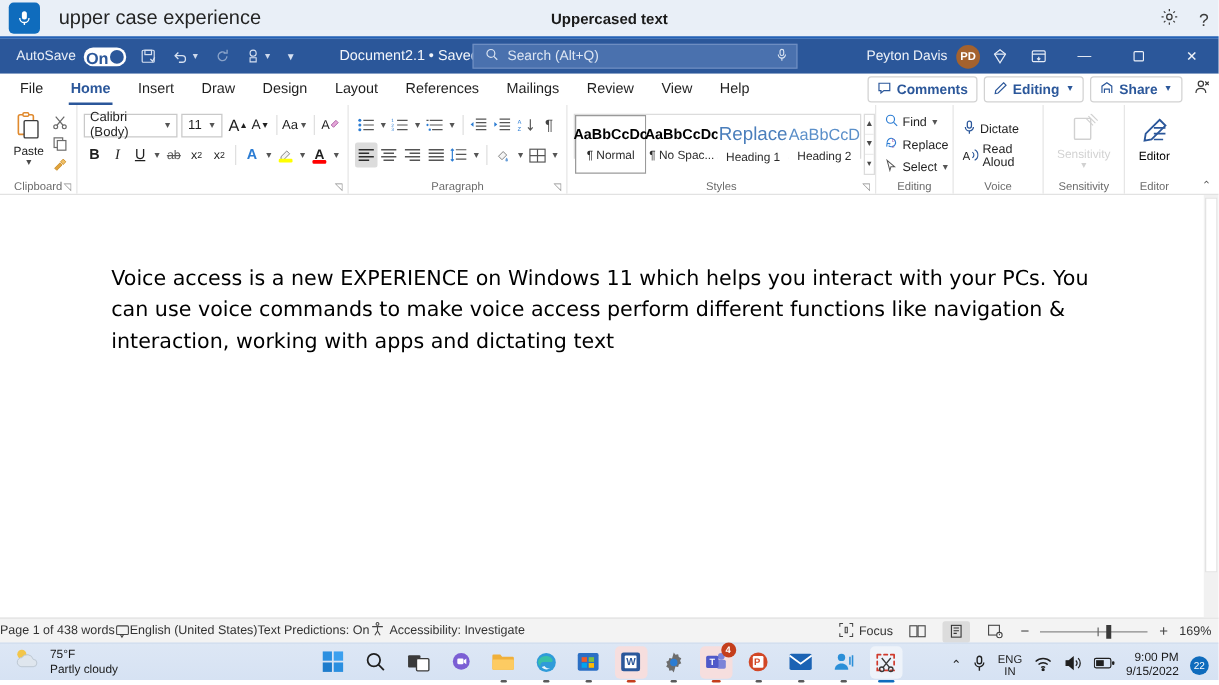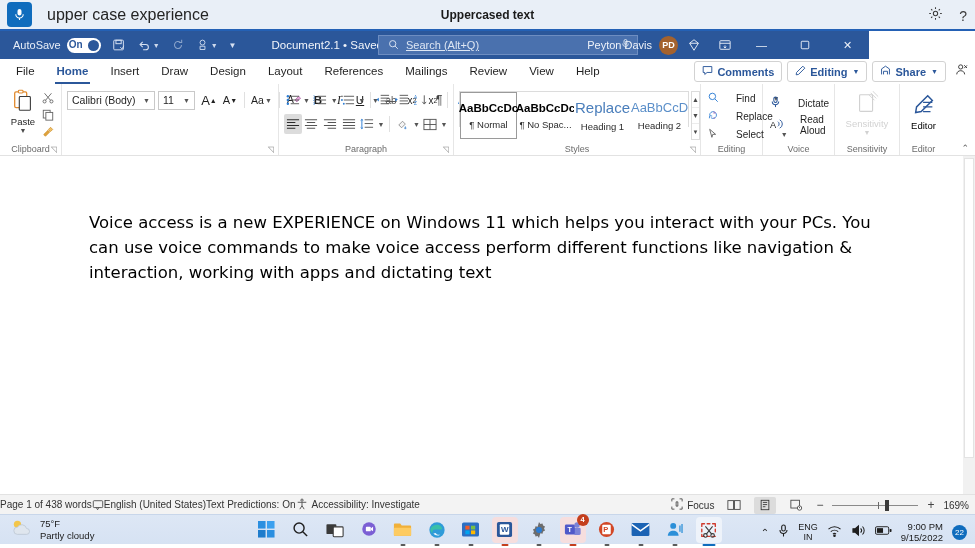--- a/index.html
+++ b/index.html
@@ -35,57 +35,56 @@
   }
   .va-right {
     position: absolute; right: 8px; top: 0; height: 31px;
     display: flex; align-items: center; gap: 16px;
     color: #3b3b3b;
   }
   .va-right span { cursor: pointer; }
 
   
   #title-bar {
-    height: 28px; width: 869px;
+    height: 28px; width: 975px;
     background: #2b579a;
     display: flex; align-items: center;
     color: #fff; font-size: 11px;
     position: relative;
   }
   #autosave-label { margin-left: 13px; color: #e8eef7; }
   .toggle {
     width: 34px; height: 15px; border-radius: 8px; background: #ffffff;
     margin-left: 6px; position: relative; display: inline-block;
     cursor: pointer;
   }
   .toggle .knob {
     position: absolute; right: 2px; top: 2px;
     width: 11px; height: 11px; border-radius: 50%; background: #2b579a;
   }
   .toggle .on-txt {
-    position: absolute; left: 2px; top: 1px; font-size: 10px;
+    position: absolute; left: 2px; top: 1px; font-size: 13px;
     color: #2b579a; font-weight: bold;
   }
   .tb-icon {
     margin-left: 11px; color: #d7e1f1; font-size: 13px;
     display: inline-flex; align-items: center; cursor: pointer;
   }
   .tb-caret { font-size: 7px; margin-left: 2px; color: #cdd9ec; }
   #doc-name {
     margin-left: 35px; font-size: 11.5px; color: #f2f5fa;
     display: flex; align-items: center; gap: 4px; cursor: pointer;
   }
   #search-box {
     position: absolute; left: 378px; top: 4px;
     width: 260px; height: 20px;
     background: #4a71ae; border: 1px solid #6d8dc1;
     display: flex; align-items: center;
     font-size: 11px; color: #dde6f3;
     cursor: text;
-    text-decoration: underline;
   }
   #search-box .mag { margin: 0 7px 0 9px; font-size: 11px; }
   #search-box .mic-r { position: absolute; right: 7px; font-size: 11px; }
   #title-right {
     position: absolute; right: 0; top: 0; height: 28px;
     display: flex; align-items: center; font-size: 11px;
   }
   #user-name { color: #eef2f9; margin-right: 7px; }
   #avatar {
     width: 19px; height: 19px; border-radius: 50%;
@@ -217,21 +216,21 @@
     border-bottom: 1px solid #ececec;
   }
   .style-scroll div:last-child { border-bottom: none; }
 
   
   #grp-editing { width: 62px; }
   #grp-voice { width: 72px; }
   #grp-sens { width: 65px; }
   #grp-editor { width: 47px; }
   .cmd-row {
-    display: flex; align-items: center; gap: 17px;
+    display: flex; align-items: center; gap: 3px;
     font-size: 10px; color: #1f1f1f; height: 18px;
     cursor: pointer; padding-left: 2px;
   }
   .big-btn {
     display: flex; flex-direction: column; align-items: center;
     justify-content: center; cursor: pointer; padding-top: 2px;
   }
   .big-btn .lbl { font-size: 9.5px; margin-top: 1px; }
   #collapse-ribbon {
     position: absolute; right: 6px; bottom: 2px;
@@ -532,21 +531,21 @@
             <path d="M7.5 4L10 1.5 12.5 4 10 6.5z" fill="#f0c066" stroke="#c98a24" stroke-width=".8"></path>
           </svg>
         </div>
       </div>
     </div>
     <div class="grp-label">Clipboard</div>
     <div class="grp-dlg">◹</div>
   </div>
 
   <div class="grp" id="grp-font">
-    <div class="grp-rows" style="flex-direction:row;gap:4px;padding-top:4px;">
+    <div class="grp-rows" style="flex-direction:column;gap:4px;padding-top:4px;justify-content:flex-end;">
       <div class="ribrow">
         <div class="fontbox" style="width:88px;">
           <span>Calibri (Body)</span>
           <span class="cv">▼</span>
         </div>
         <div class="fontbox" style="width:37px;margin-left:2px;">
           <span>11</span>
           <span class="cv">▼</span>
         </div>
         <div class="fi" style="margin-left:3px;">

